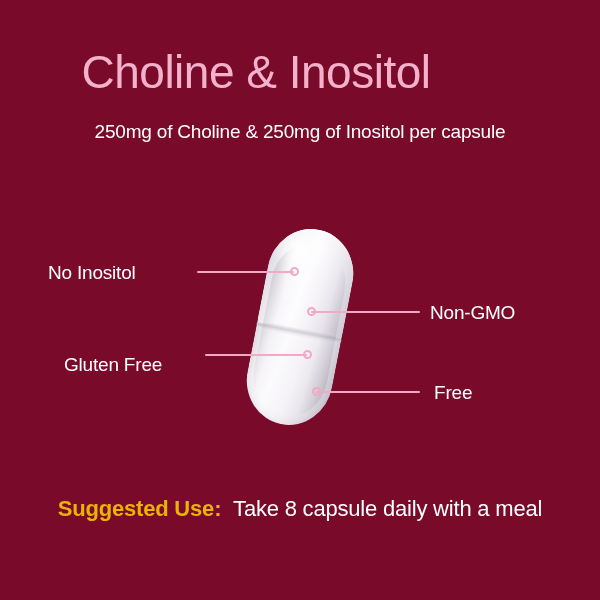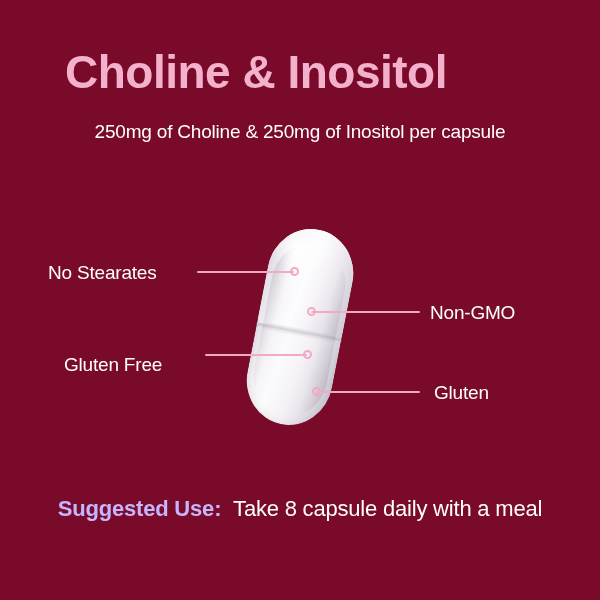--- a/index.html
+++ b/index.html
@@ -22,21 +22,21 @@
   }
 
   
   .title {
     position: absolute;
     left: 0;
     top: 48px;
     width: 512px;
     text-align: center;
     font-size: 46px;
-    font-weight: 700;
+    font-weight: 400;
     letter-spacing: -0.5px;
     color: #f4b1cb;
     line-height: 1.05;
     white-space: nowrap;
   }
   .subtitle {
     position: absolute;
     left: 0;
     top: 121px;
     width: 600px;
@@ -163,21 +163,21 @@
     top: 492px;
     width: 600px;
     text-align: center;
     font-size: 22px;
     line-height: 34px;
     color: #ffffff;
     letter-spacing: -0.2px;
   }
   .usage-label {
     font-weight: 700;
-    color: #c4b5fd;
+    color: #eab308;
   }
   .usage-text {
     font-weight: 400;
     color: #ffffff;
   }
 </style>
 </head>
 <body>
 
 <div id="infographic">
@@ -187,33 +187,33 @@
   <div class="subtitle">250mg of Choline &amp; 250mg of Inositol per capsule</div>
 
   <div class="capsule-wrap">
     <div class="capsule-body"></div>
     <div class="capsule-cap"></div>
     <div class="capsule-seam"></div>
     <div class="capsule-shadow"></div>
     <div class="capsule-gloss"></div>
   </div>
 
-  <div class="callout-label" style="left:48px; top:262px;">No Stearates</div>
+  <div class="callout-label" style="left:48px; top:262px;">No Inositol</div>
   <div class="leader-line" style="left:197px; top:271px; width:97px;"></div>
   <div class="leader-dot" style="left:290px; top:267px;"></div>
 
   <div class="callout-label" style="left:64px; top:345px;margin-top:9px;">Gluten Free</div>
   <div class="leader-line" style="left:205px; top:354px; width:102px;"></div>
   <div class="leader-dot" style="left:303px; top:350px;"></div>
 
   <div class="leader-dot" style="left:307px; top:307px;"></div>
   <div class="leader-line" style="left:311px; top:311px; width:109px;"></div>
   <div class="callout-label" style="left:430px; top:302px;text-align:right;">Non-GMO</div>
 
   <div class="leader-dot" style="left:312px; top:387px;"></div>
   <div class="leader-line" style="left:316px; top:391px; width:104px;"></div>
-  <div class="callout-label" style="left:434px; top:382px;">Gluten</div>
+  <div class="callout-label" style="left:434px; top:382px;">Free</div>
 
   <div class="usage">
     <span class="usage-label">Suggested Use:</span><span>&nbsp;&nbsp;</span><span class="usage-text">Take 8 capsule daily with a meal</span>
   </div>
 
 </div>
 
 </body></html>

